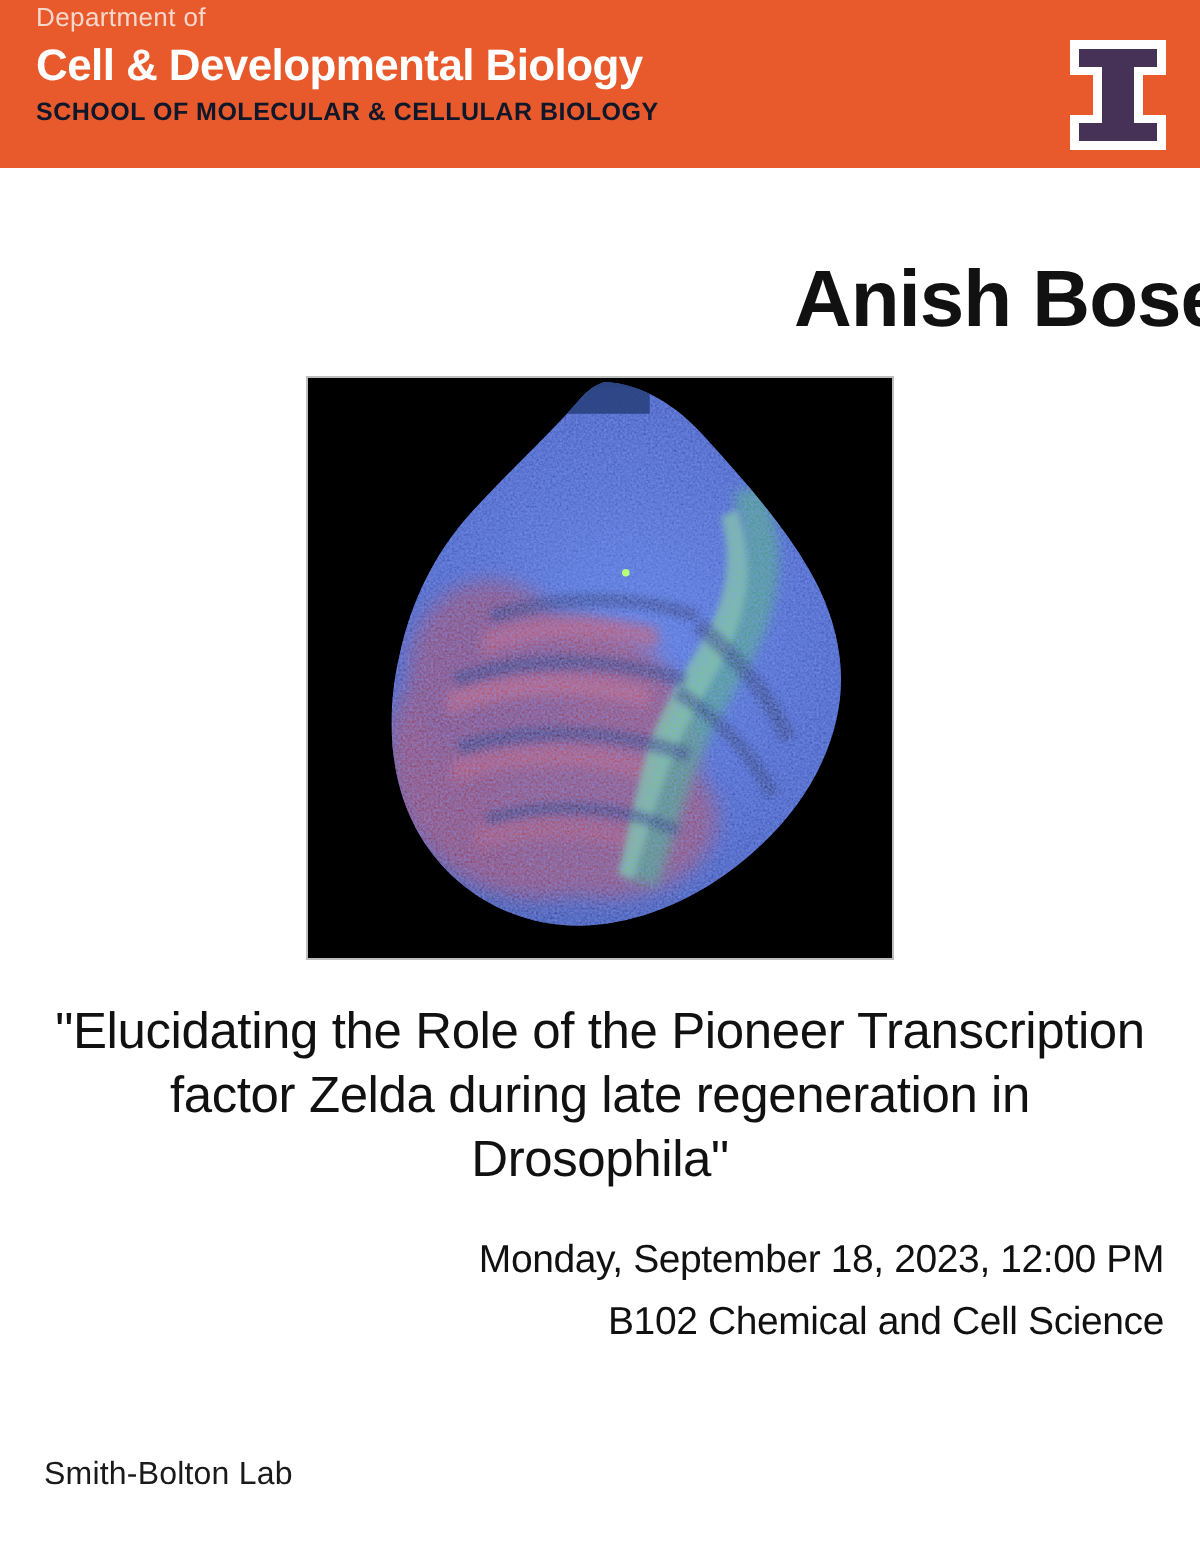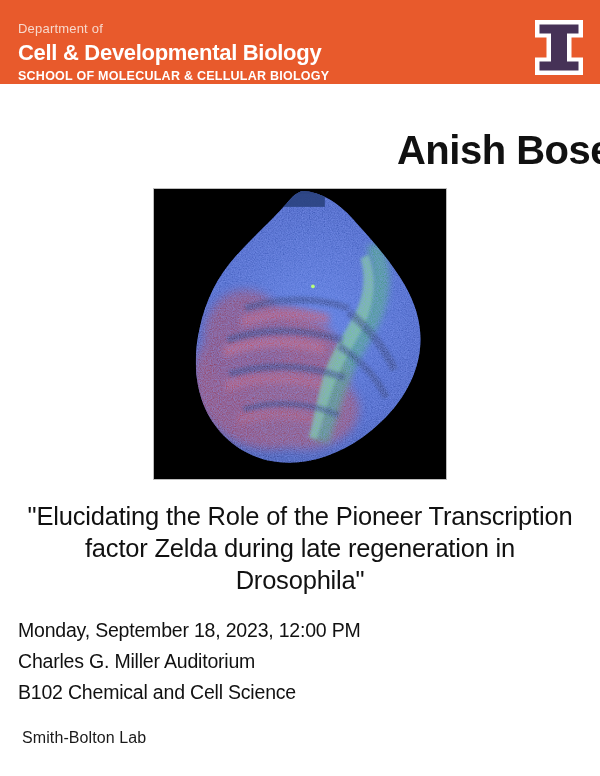--- a/index.html
+++ b/index.html
@@ -23,21 +23,21 @@
     left: 0;
     top: 0;
     width: 600px;
     height: 84px;
     background: #E85A2C;
     box-sizing: border-box;
   }
   .header-text {
     position: absolute;
     left: 18px;
-    top: 21px;
+    top: 1px;
     width: 470px;
   }
   .dept-of {
     font-size: 13px;
     font-weight: 400;
     color: #f7d8cc;
     letter-spacing: 0.2px;
     line-height: 16px;
     margin: 0 0 1px 0;
   }
@@ -46,21 +46,21 @@
     font-weight: 700;
     color: #ffffff;
     letter-spacing: -0.3px;
     line-height: 29px;
     margin: 0;
     white-space: nowrap;
   }
   .school-name {
     font-size: 12.5px;
     font-weight: 700;
-    color: #ffffff;
+    color: #0f172a;
     letter-spacing: 0.25px;
     line-height: 15px;
     margin: 2px 0 0 0;
     white-space: nowrap;
   }
 
   
   .logo {
     position: absolute;
     left: 532px;
@@ -116,21 +116,21 @@
     color: #111111;
     margin: 0;
   }
 
   
   .details {
     position: absolute;
     left: 18px;
     top: 615px;
     width: 564px;
-    text-align: left;
+    text-align: right;
   }
   .detail-line {
     font-size: 19.5px;
     font-weight: 400;
     line-height: 31px;
     letter-spacing: -0.2px;
     color: #111111;
     margin: 0;
   }
 
@@ -268,17 +268,16 @@
     </g>
 
     <circle cx="160" cy="98" r="1.9" fill="#b8ff7a"></circle>
   </svg>
 </div>
 
 <h2 class="talk-title">"Elucidating the Role of the Pioneer Transcription factor Zelda during late regeneration in Drosophila"</h2>
 
 <div class="details">
   <p class="detail-line">Monday, September 18, 2023, 12:00 PM</p>
-  <p class="detail-line">Charles G. Miller Auditorium</p>
   <p class="detail-line">B102 Chemical and Cell Science</p>
 </div>
 
 <p class="lab-name">Smith-Bolton Lab</p>
 
 </body></html>

